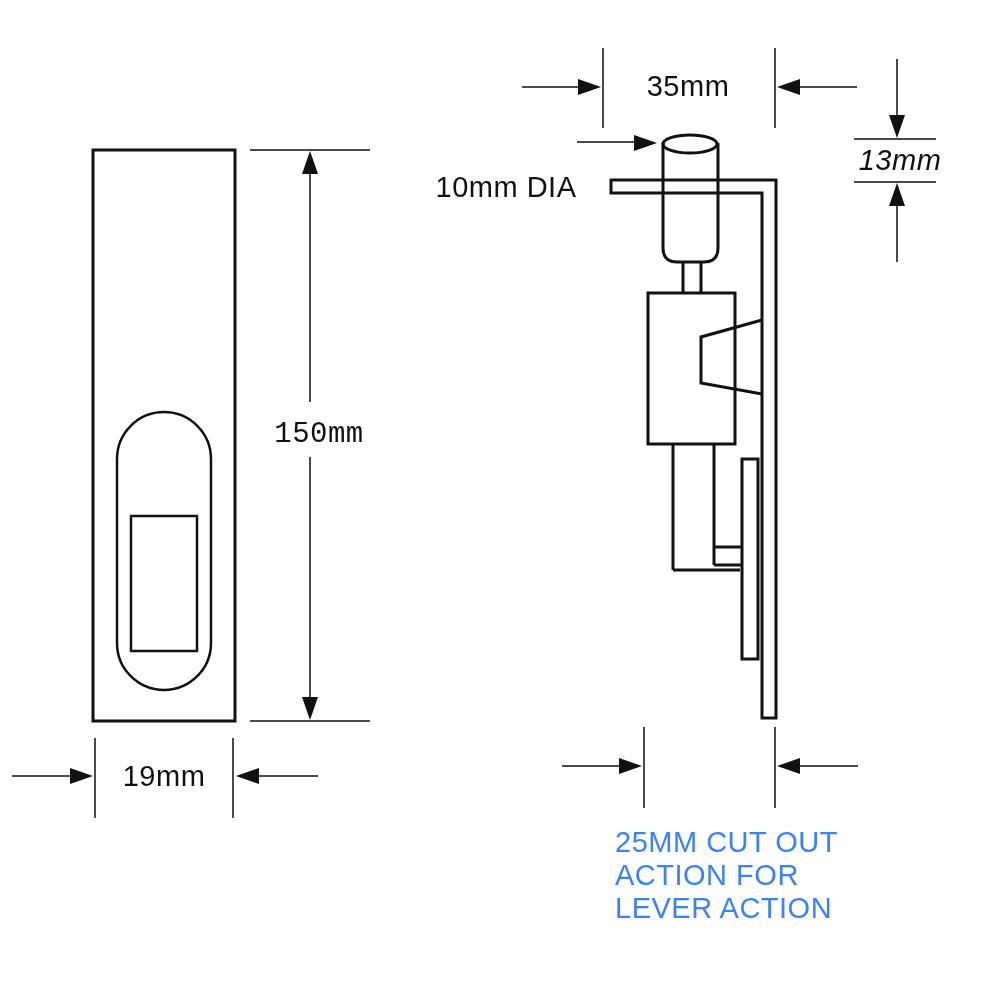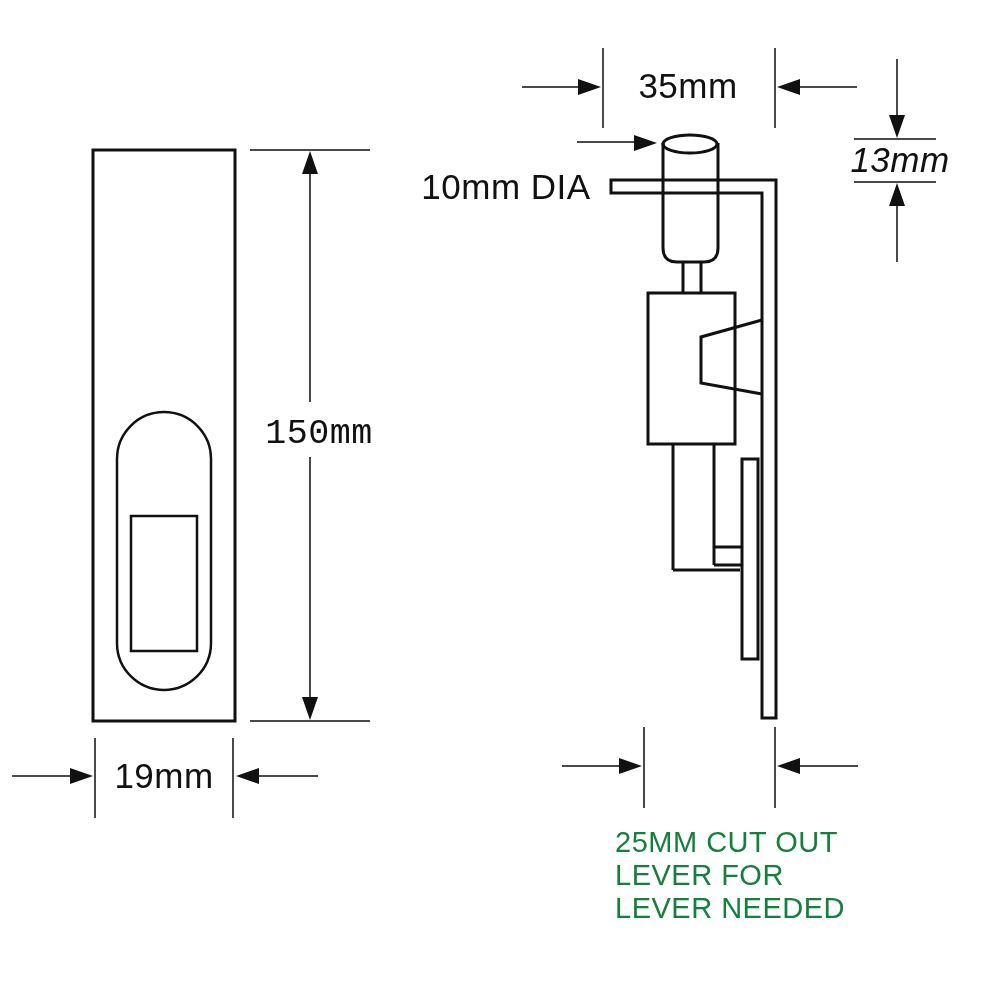--- a/index.html
+++ b/index.html
@@ -7,29 +7,29 @@
     position:relative;
     width:1000px;height:1000px;
     background:#ffffff;
     font-family:"Liberation Sans", sans-serif;
     overflow:hidden;
   }
   .drawing{position:absolute;left:0;top:0;}
   .dim-label{
     position:absolute;
     transform:translate(-50%,-50%);
-    font-size:35px;
+    font-size:29px;
     color:#111111;
     white-space:nowrap;
     letter-spacing:0.5px;
   }
   .note-block{
     position:absolute;
     font-size:29px;
-    color:#15803d;
+    color:#3b82f6;
     line-height:33px;
     white-space:nowrap;
     letter-spacing:0.5px;
   }
   svg .shape{fill:none;stroke:#111111;stroke-width:3;}
   svg .shape-thin{fill:none;stroke:#111111;stroke-width:2.5;}
   svg .dim{stroke:#4a4a4a;stroke-width:2;fill:none;}
   svg .arrow{fill:#111111;stroke:none;}
 </style>
 </head>
@@ -107,17 +107,17 @@
   <div class="dim-label" style="left:164px; top:776px;text-align:right;">19mm</div>
 
   <div class="dim-label" style="left:688px; top:86px;">35mm</div>
 
   <div class="dim-label" style="left:506px; top:139px;margin-top:48px;">10mm DIA</div>
 
   <div class="dim-label" style="left:900px; top:160px;font-style:italic;">13mm</div>
 
   <div class="note-block" style="left:615px; top:826px;">
     <div>25MM CUT OUT</div>
-    <div>LEVER FOR</div>
-    <div>LEVER NEEDED</div>
+    <div>ACTION FOR</div>
+    <div>LEVER ACTION</div>
   </div>
 
 </div>
 
 </body></html>

